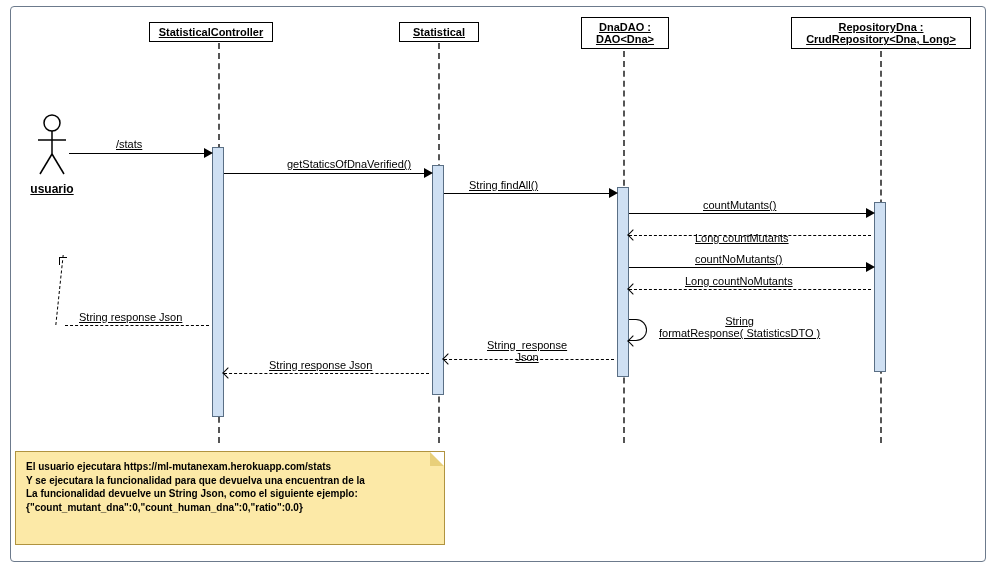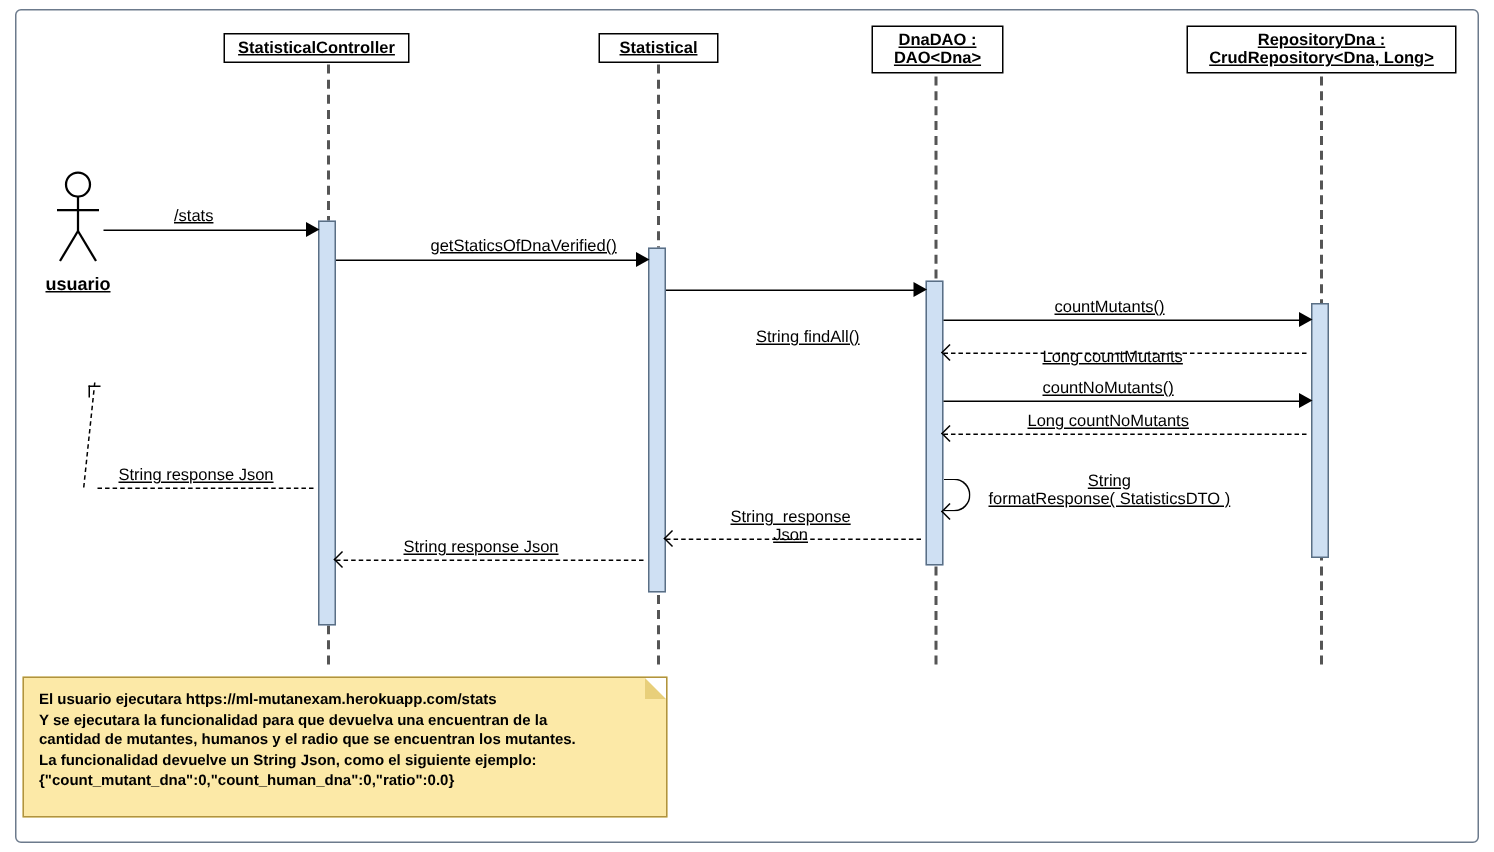--- a/index.html
+++ b/index.html
@@ -141,21 +141,21 @@
   <div class="arrow-solid" style="left:58px; top:146px; width:140px;"></div>
   <div class="arrowhead right" style="left:193px; top:141px;"></div>
   <div class="msg" style="left:105px; top:131px;">/stats</div>
 
   <div class="arrow-solid" style="left:213px; top:166px; width:205px;"></div>
   <div class="arrowhead right" style="left:413px; top:161px;"></div>
   <div class="msg" style="left:238px; top:151px;margin-left:38px;">getStaticsOfDnaVerified()</div>
 
   <div class="arrow-solid" style="left:433px; top:186px; width:170px;"></div>
   <div class="arrowhead right" style="left:598px; top:181px;"></div>
-  <div class="msg" style="left:493px; top:172px;margin-top:40px;">String findAll()</div>
+  <div class="msg" style="left:458px; top:172px;">String findAll()</div>
 
   <div class="arrow-solid" style="left:618px; top:206px; width:242px;"></div>
   <div class="arrowhead right" style="left:855px; top:201px;"></div>
   <div class="msg" style="left:692px; top:192px;">countMutants()</div>
 
   <div class="arrow-dashed" style="left:618px; top:228px; width:242px;"></div>
   <div class="arrowhead open-l" style="left:618px; top:224px;"></div>
   <div class="msg" style="left:684px; top:214px;margin-top:11px;">Long  countMutants</div>
 
   <div class="arrow-solid" style="left:618px; top:260px; width:242px;"></div>
@@ -183,18 +183,17 @@
   <div class="arrow-dashed" style="left:54px; top:318px; width:144px;"></div>
   <div class="arrowhead open-l" style="left:48px; top:250px; transform:rotate(90deg);"></div>
 
   <div style="position:absolute; left:48px; top:248px; width:0; height:70px; border-left:1.5px dashed #000; transform: skewX(-6deg);"></div>
   <div class="msg" style="left:68px; top:304px;">String   response Json</div>
 
   <div class="note" style="left:4px; top:444px; width:430px; height:94px;">
     <div class="fold"></div>
     <div>El usuario ejecutara https://ml-mutanexam.herokuapp.com/stats</div>
     <div>Y se ejecutara la funcionalidad para que devuelva una encuentran de la</div>
-    <div>cantidad de mutantes, humanos y el radio que se encuentran los mutantes.</div>
     <div>La funcionalidad devuelve un String Json, como el siguiente ejemplo:</div>
     <div>{"count_mutant_dna":0,"count_human_dna":0,"ratio":0.0}</div>
   </div>
 
 </div>
 
 </body></html>

